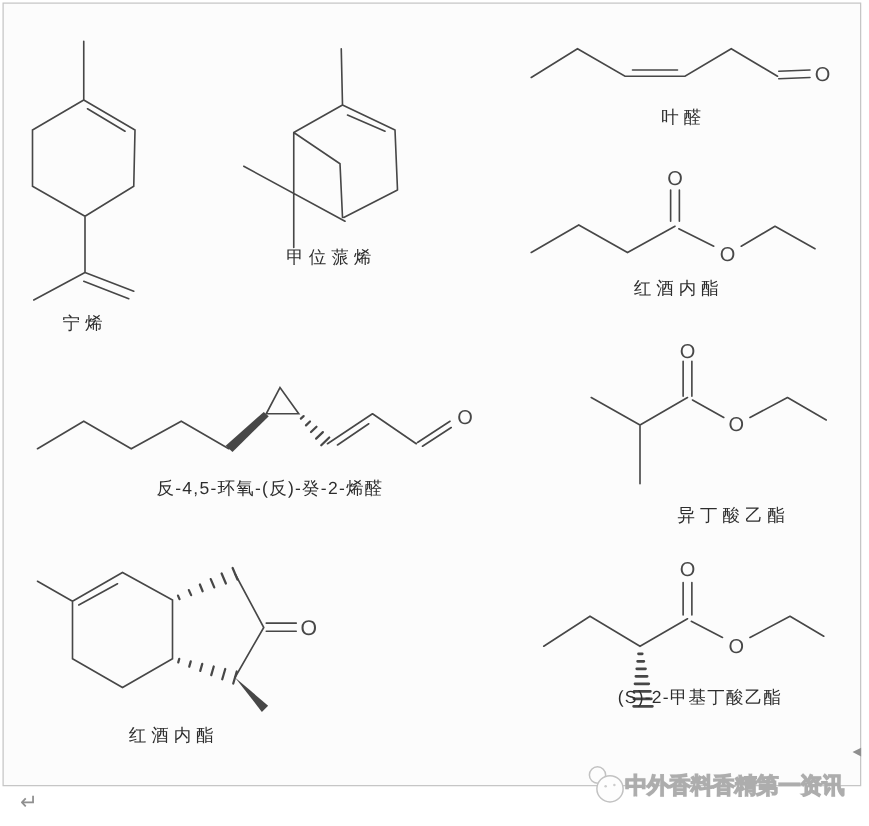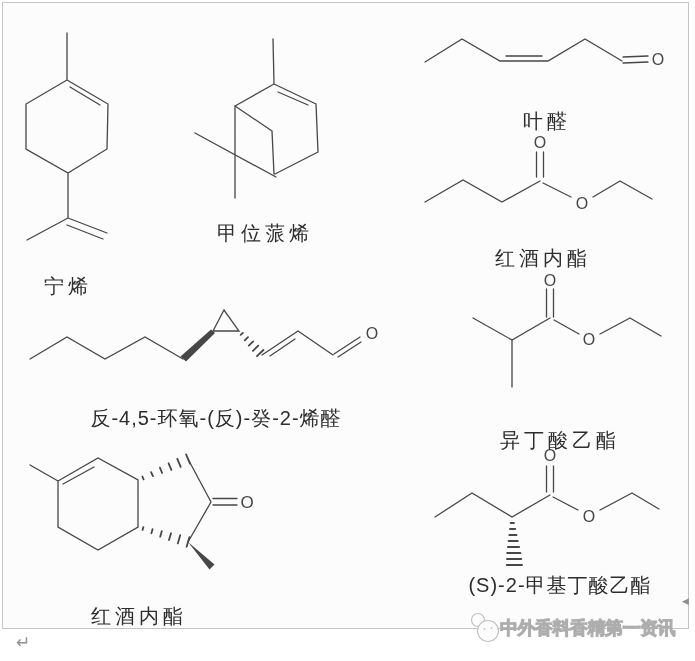--- a/index.html
+++ b/index.html
@@ -7,22 +7,22 @@
     width:695px;height:661px;position:relative;overflow:hidden;
     background:#ffffff;
     font-family:"Liberation Sans","DejaVu Sans",sans-serif;
   }
   .frame{
     position:absolute;left:2px;top:2px;width:687px;height:627px;
     border:1px solid #c6c6c6;background:#fcfcfc;box-sizing:border-box;
   }
   svg.structures{position:absolute;left:0;top:0;width:695px;height:661px;}
   .mol-label{
-    position:absolute;color:#2d2d2d;font-size:20px;line-height:24px;
-    text-align:center;white-space:nowrap;margin-top:28px;
+    position:absolute;color:#2d2d2d;font-size:14px;line-height:24px;
+    text-align:center;white-space:nowrap;
   }
   .sp{letter-spacing:4px;}
   .sp1{letter-spacing:1px;}
   .watermark-text{
     position:absolute;left:500px;top:616px;font-size:18px;letter-spacing:-0.5px;
     color:#e9e9e9;-webkit-text-stroke:0.9px #adadad;white-space:nowrap;
     text-shadow:0 0 1px #c9c9c9;
     font-weight:bold;
   }
   .return-mark{position:absolute;left:16px;top:632px;font-size:17px;color:#909090;}
@@ -84,21 +84,21 @@
       <text x="589" y="522" font-size="16" text-anchor="middle" fill="#474747" stroke="none">O</text>
     </g>
   </g>
 </svg>
 
 <div class="mol-label sp" style="left:23px;top:246px;width:90px;">宁烯</div>
 <div class="mol-label sp" style="left:185px;top:193px;width:160px;">甲位蒎烯</div>
 <div class="mol-label sp" style="left:497px;top:81px;width:100px;">叶醛</div>
 <div class="mol-label sp" style="left:463px;top:218px;width:160px;">红酒内酯</div>
 <div class="mol-label sp1" style="left:66px;top:378px;width:300px;">反-4,5-环氧-(反)-癸-2-烯醛</div>
-<div class="mol-label sp" style="left:480px;top:400px;width:160px;text-align:center;">异丁酸乙酯</div>
+<div class="mol-label sp" style="left:507px;top:400px;width:160px;text-align:center;">异丁酸乙酯</div>
 <div class="mol-label sp" style="left:59px;top:576px;width:160px;">红酒内酯</div>
 <div class="mol-label sp1" style="left:440px;top:545px;width:240px;">(S)-2-甲基丁酸乙酯</div>
 
 <svg class="logo" width="50" height="46" viewBox="0 0 50 46">
   <circle cx="23" cy="13" r="6.5" fill="#fdfdfd" stroke="#c2c2c2" stroke-width="1.2"></circle>
   <circle cx="33" cy="24" r="10.5" fill="#fdfdfd" stroke="#c2c2c2" stroke-width="1.2"></circle>
   <circle cx="29.5" cy="22" r="1" fill="#cccccc"></circle>
   <circle cx="36.5" cy="21" r="1" fill="#cccccc"></circle>
 </svg>
 <div class="watermark-text">中外香料香精第一资讯</div>

